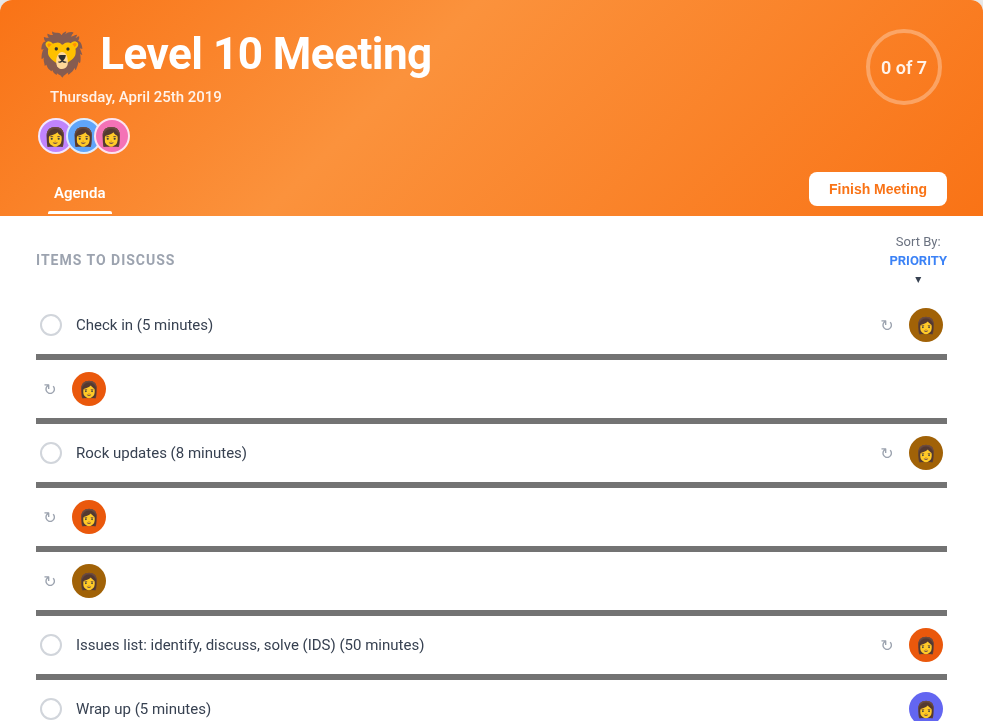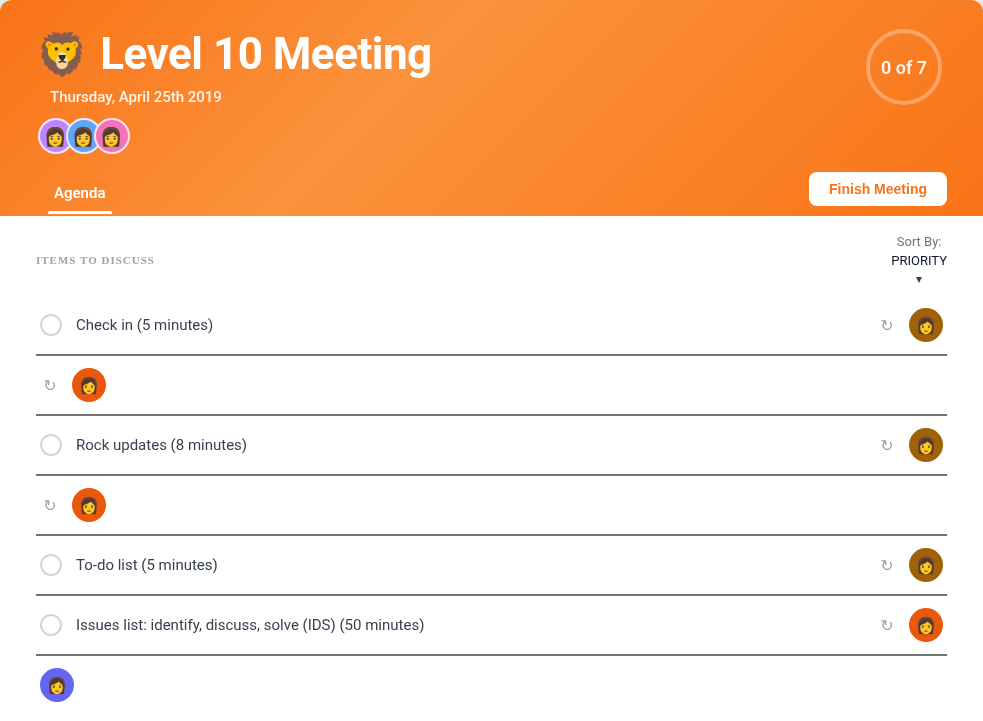--- a/index.html
+++ b/index.html
@@ -148,56 +148,55 @@
       padding: 0 36px 24px;
       background: #fff;
     }
     .section-header {
       display: flex;
       align-items: center;
       justify-content: space-between;
       padding: 18px 0 10px;
     }
     .section-title {
-      font-size: 11px;
+      font-size: 14px;
       font-weight: 700;
       letter-spacing: 1px;
       color: #9ca3af;
       text-transform: uppercase;
-      font-family: Liberation Serif, serif;
     }
     .sort-by {
       display: flex;
       align-items: center;
       gap: 4px;
       font-size: 13px;
       color: #6b7280;
       cursor: pointer;
       flex-direction: column;
     }
     .sort-by strong {
-      color: #0f172a;
-      font-weight: 400;
+      color: #3b82f6;
+      font-weight: 700;
     }
     .sort-chevron {
       font-size: 12px;
       color: #374151;
     }
     
     .agenda-list {
       display: flex;
       flex-direction: column;
       gap: 0;
     }
     .agenda-item {
       display: flex;
       align-items: center;
       justify-content: space-between;
       padding: 12px 4px;
-      border-bottom: 2px solid #737373;
+      border-bottom: 6px solid #737373;
     }
     .agenda-item-left {
       display: flex;
       align-items: center;
       gap: 14px;
     }
     .radio-btn {
       width: 22px;
       height: 22px;
       border-radius: 50%;
@@ -347,42 +346,42 @@
       </div>
 
       <div class="agenda-item">
         <div class="agenda-item-right">
           <div class="refresh-icon">↻</div>
           <div class="item-avatar avatar-orange">👩</div>
         </div>
       </div>
 
       <div class="agenda-item">
-        <div class="agenda-item-left">
-          <div class="radio-btn"></div>
-          <span class="agenda-label">To-do list (5 minutes)</span>
-        </div>
         <div class="agenda-item-right">
           <div class="refresh-icon">↻</div>
           <div class="item-avatar avatar-brown">👩</div>
         </div>
       </div>
 
       <div class="agenda-item">
         <div class="agenda-item-left">
           <div class="radio-btn"></div>
           <span class="agenda-label">Issues list: identify, discuss, solve (IDS) (50 minutes)</span>
         </div>
         <div class="agenda-item-right">
           <div class="refresh-icon">↻</div>
           <div class="item-avatar avatar-orange">👩</div>
         </div>
       </div>
 
       <div class="agenda-item" style="border-bottom:none;">
+        <div class="agenda-item-left">
+          <div class="radio-btn"></div>
+          <span class="agenda-label">Wrap up (5 minutes)</span>
+        </div>
         <div class="agenda-item-right">
           <div class="item-avatar" style="background:#6366f1;">👩</div>
         </div>
       </div>
     </div>
 
     <div class="add-item-row">
       <input class="add-item-input" type="text" placeholder="Add Item..." style="">
       <button class="lightning-btn">
         <span>⚡</span>

